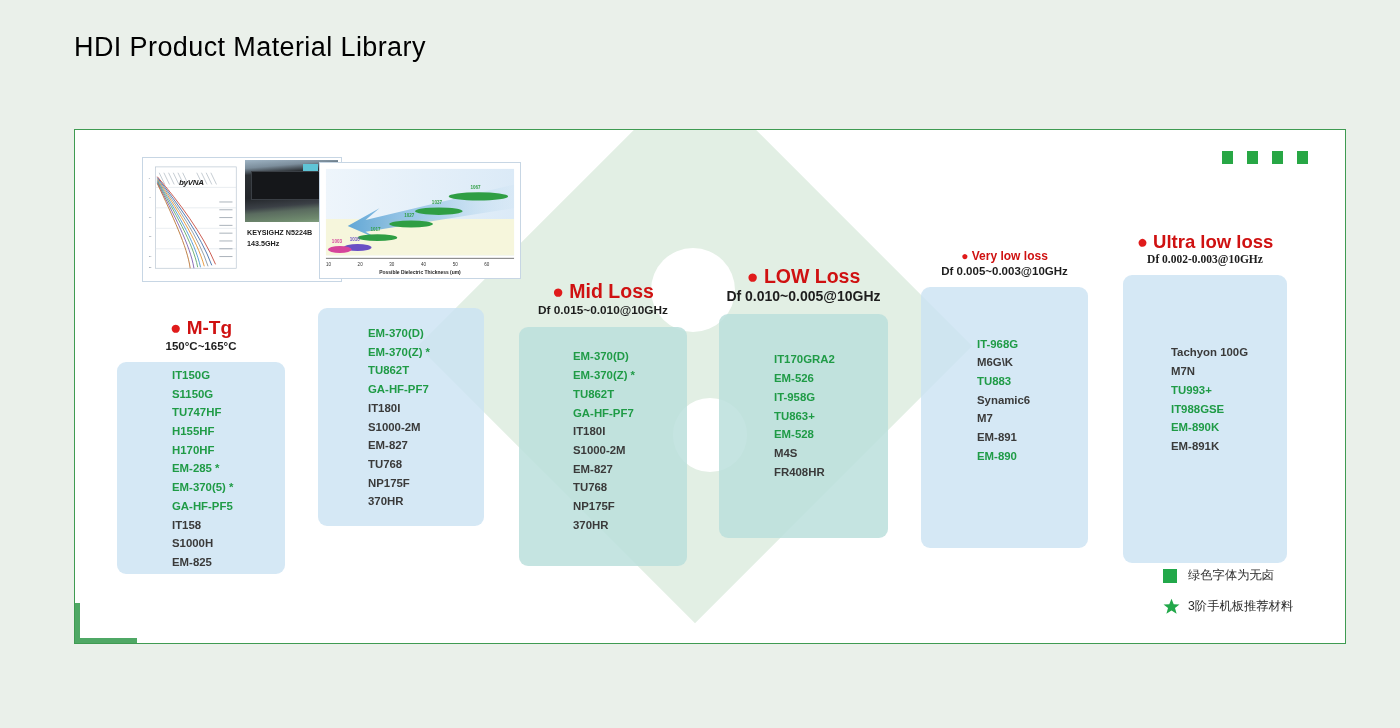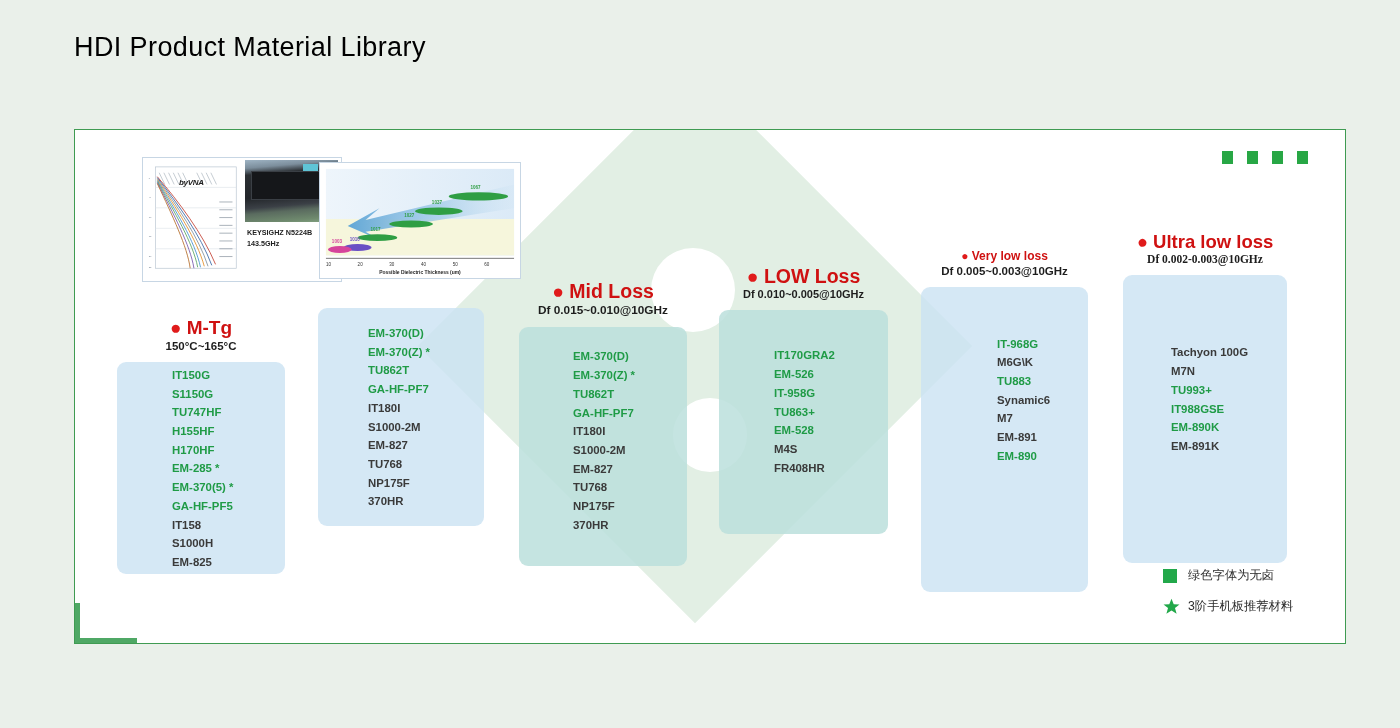--- a/index.html
+++ b/index.html
@@ -129,24 +129,24 @@
   .col.mid       { left: 519px; top: 281px; width: 168px; }
   .col.mid .col-card  { width: 168px; height: 239px; background: rgba(188,223,220,0.86); }
   .col.mid .col-list  { padding-left: 54px; padding-top: 20px; }
   .col.mid .col-title { font-size: 19.5px; }
   .col.mid .col-sub   { font-size: 11.8px; }
 
   .col.low       { left: 719px; top: 266px; width: 169px; }
   .col.low .col-card  { width: 169px; height: 224px; background: rgba(188,223,220,0.86); }
   .col.low .col-list  { padding-left: 55px; padding-top: 36px; }
   .col.low .col-title { font-size: 19.5px; }
-  .col.low .col-sub   { font-size: 11px; }
+  .col.low .col-sub   { font-size: 14px; }
 
   .col.verylow   { left: 921px; top: 250px; width: 167px; }
-  .col.verylow .col-card { width: 167px; height: 305px; padding-left: 20px; }
+  .col.verylow .col-card { width: 167px; height: 261px; }
   .col.verylow .col-list { padding-left: 56px; padding-top: 48px; }
   .col.verylow .col-title { font-size: 12px; }
   .col.verylow .col-sub  { font-size: 11.5px; }
 
   .col.ultralow  { left: 1123px; top: 232px; width: 164px; }
   .col.ultralow .col-card { width: 164px; height: 288px; }
   .col.ultralow .col-list { padding-left: 48px; padding-top: 68px; }
   .col.ultralow .col-title { font-size: 18.5px; }
   .col.ultralow .col-sub  { font-size: 11.5px; font-family: Liberation Serif, serif; }
 

